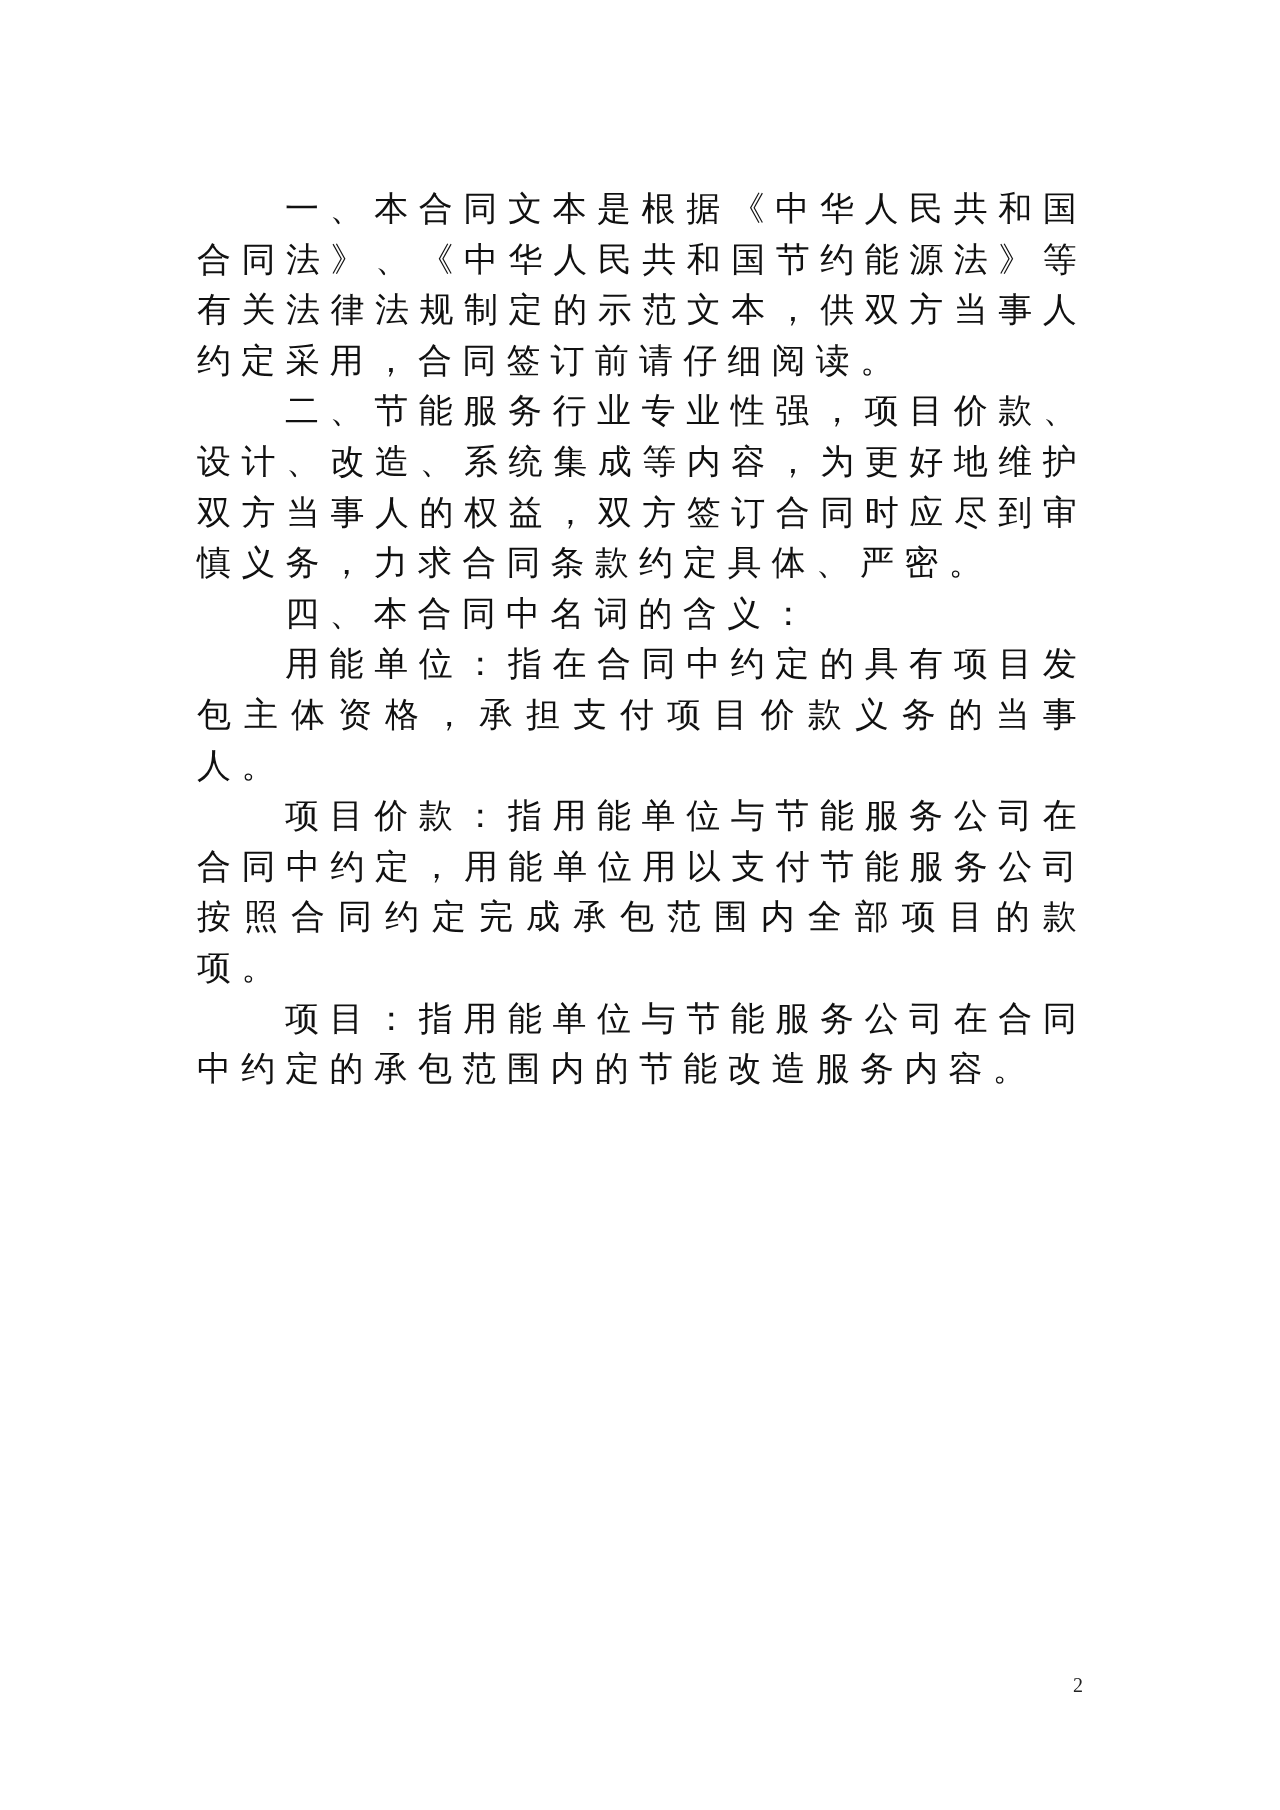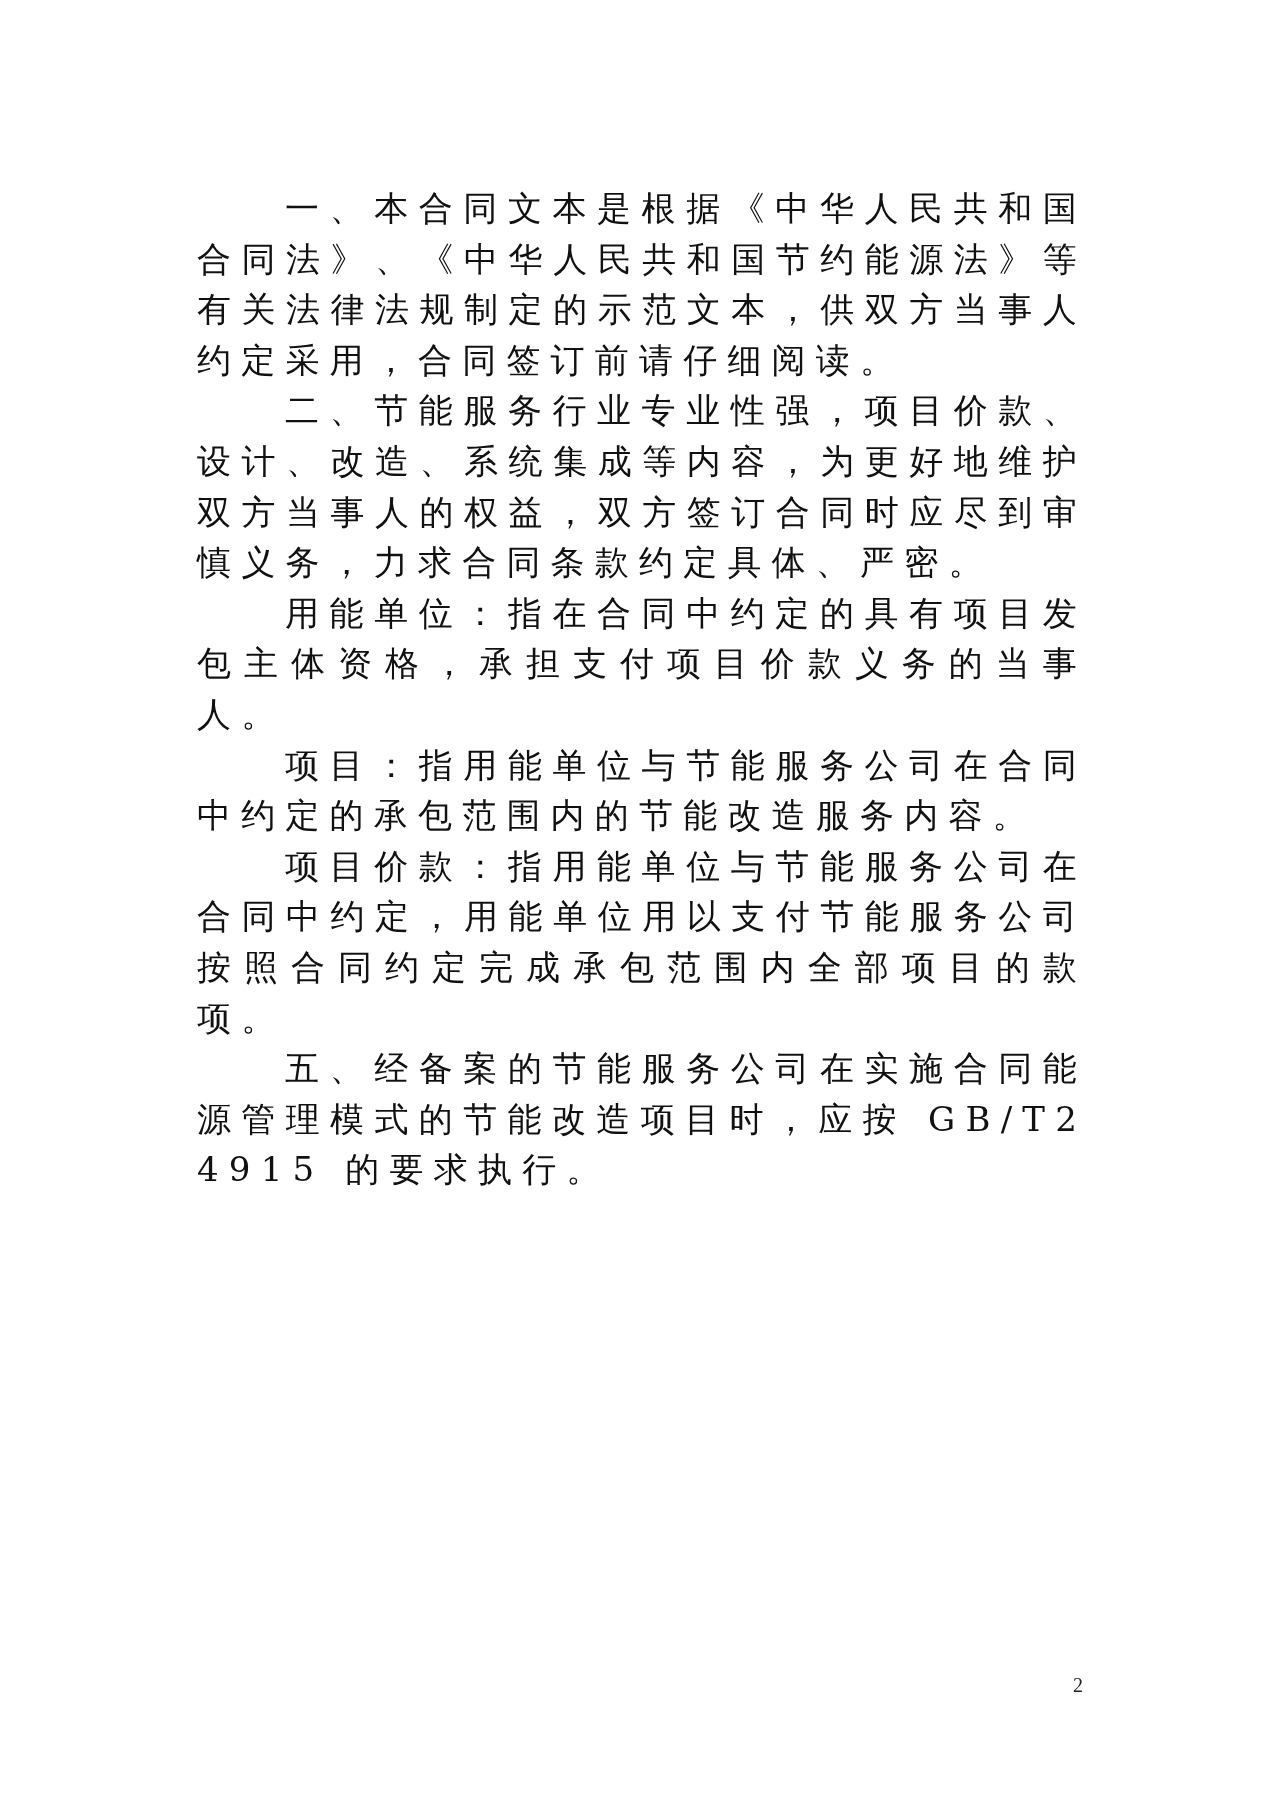--- a/index.html
+++ b/index.html
@@ -52,19 +52,19 @@
     color: #222222;
   }
 </style>
 </head>
 <body>
 
 <div class="page">
   <div class="body-text">
     <p class="para indent">一、本合同文本是根据《中华人民共和国合同法》、《中华人民共和国节约能源法》等有关法律法规制定的示范文本，供双方当事人约定采用，合同签订前请仔细阅读。</p>
     <p class="para indent">二、节能服务行业专业性强，项目价款、设计、改造、系统集成等内容，为更好地维护双方当事人的权益，双方签订合同时应尽到审慎义务，力求合同条款约定具体、严密。</p>
+    <p class="para indent">四、本合同中名词的含义：</p>
     <p class="para indent">用能单位：指在合同中约定的具有项目发包主体资格，承担支付项目价款义务的当事人。</p>
+    <p class="para indent">项目价款：指用能单位与节能服务公司在合同中约定，用能单位用以支付节能服务公司按照合同约定完成承包范围内全部项目的款项。</p>
     <p class="para indent">项目：指用能单位与节能服务公司在合同中约定的承包范围内的节能改造服务内容。</p>
-    <p class="para indent">项目价款：指用能单位与节能服务公司在合同中约定，用能单位用以支付节能服务公司按照合同约定完成承包范围内全部项目的款项。</p>
-    <p class="para indent">五、经备案的节能服务公司在实施合同能源管理模式的节能改造项目时，应按 GB/T24915 的要求执行。</p>
   </div>
   <div class="page-number">2</div>
 </div>
 
 </body></html>

